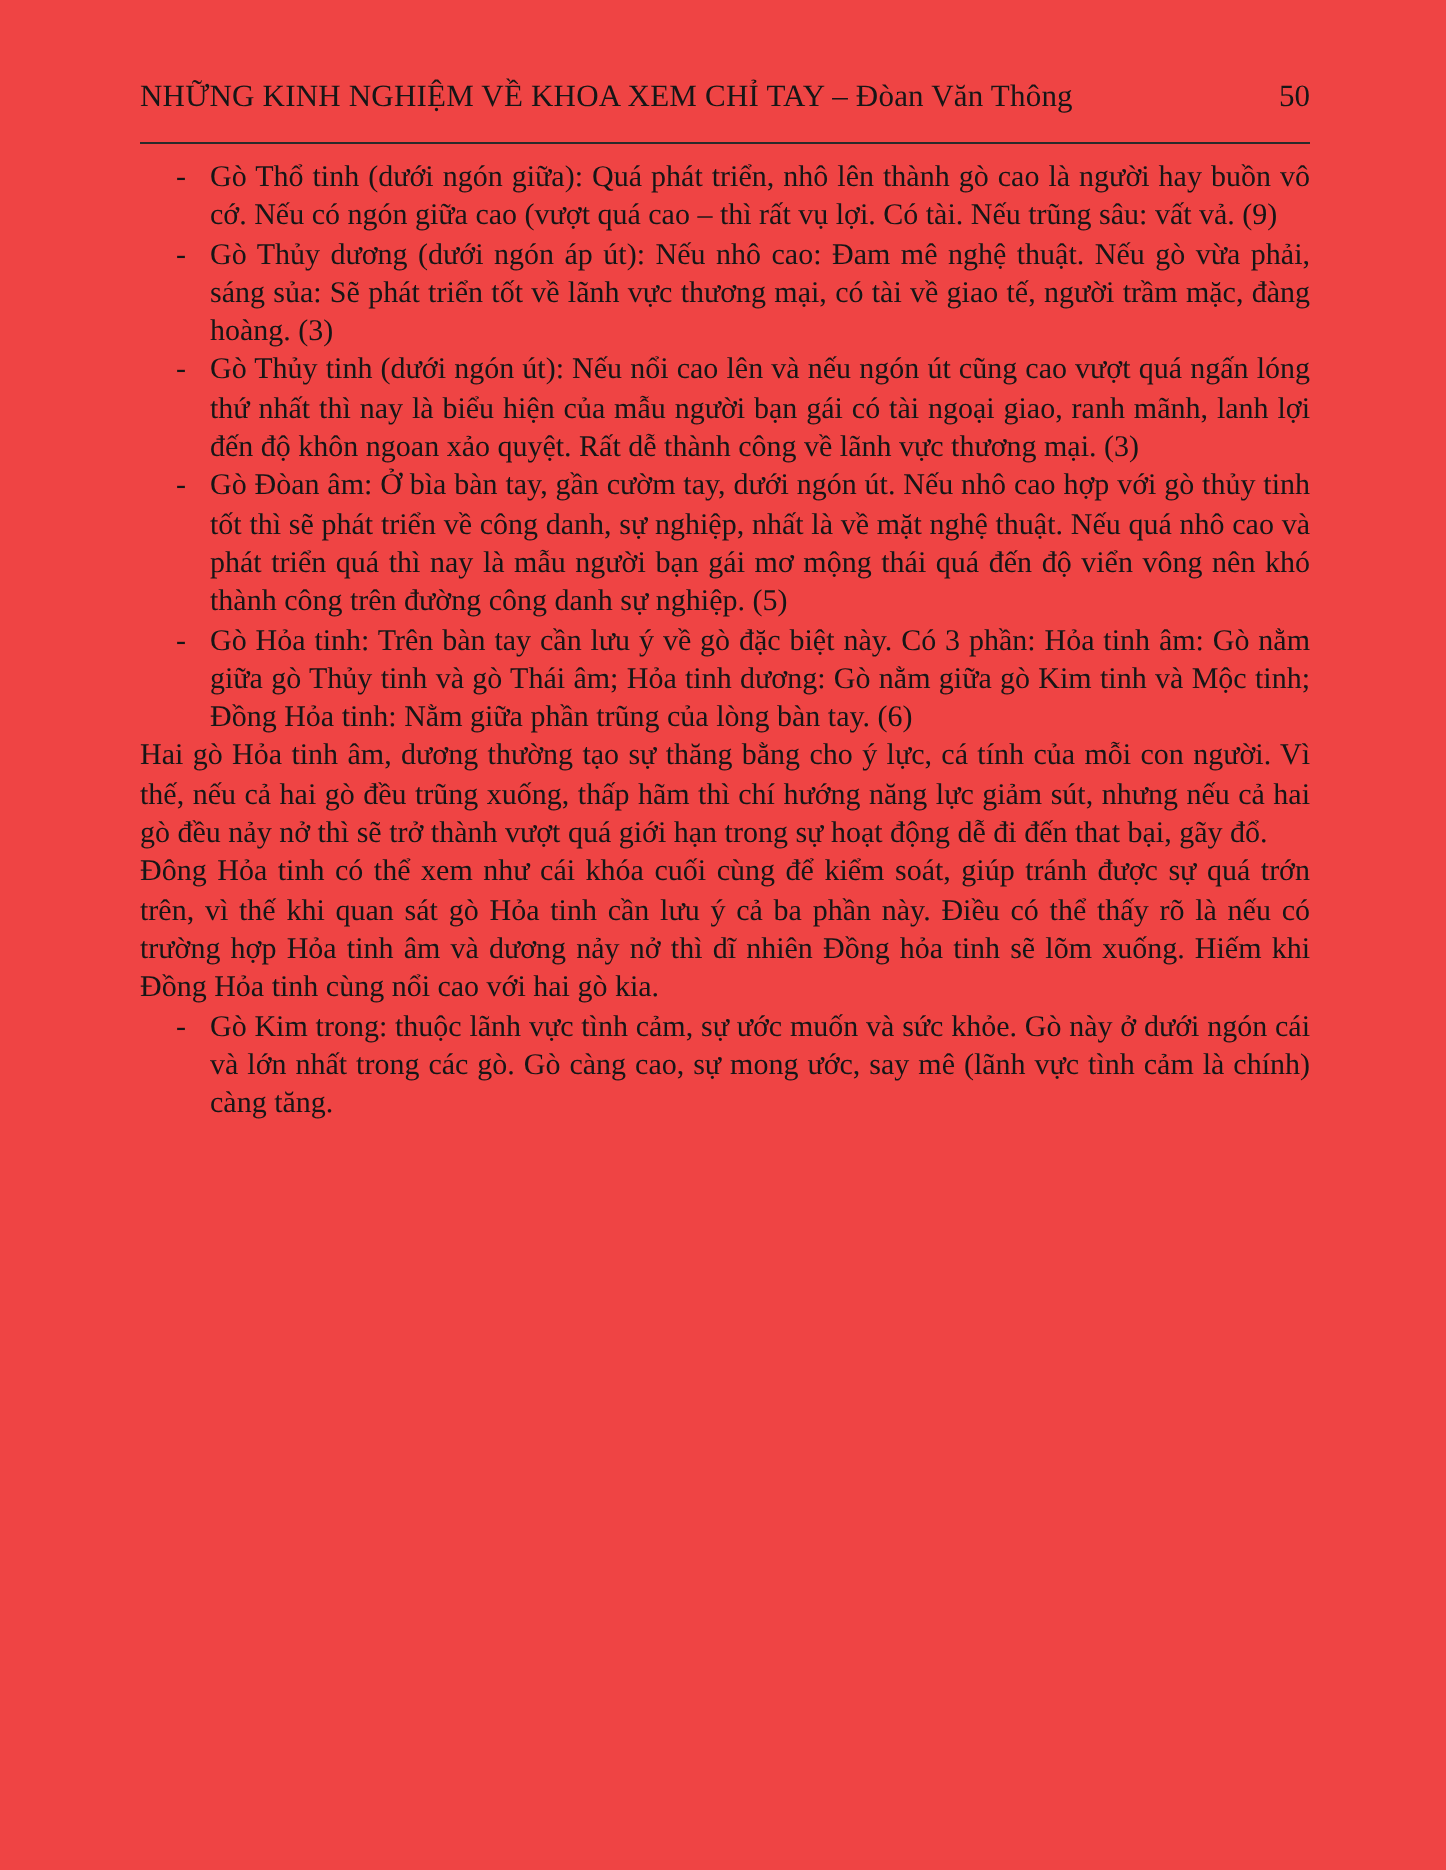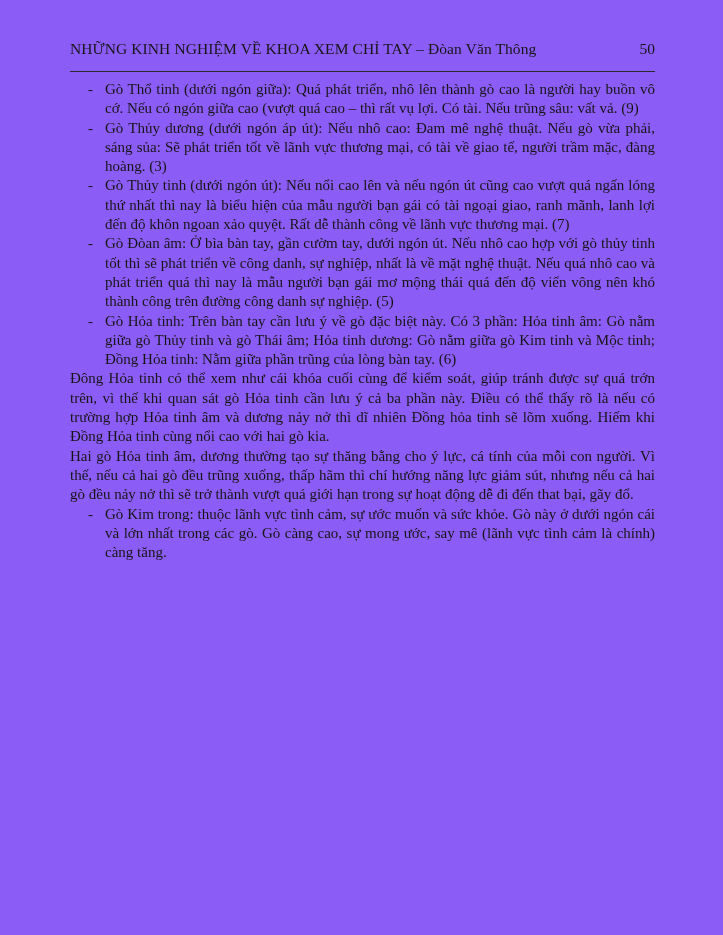--- a/index.html
+++ b/index.html
@@ -1,21 +1,21 @@
 <!DOCTYPE html>
 <html><head>
 <meta charset="utf-8">
 <style>
   html, body { margin: 0; padding: 0; background: #e8e8e8; }
   .page {
     position: relative;
     width: 723px;
     height: 935px;
     margin: 0 auto;
-    background: #8b5cf6;
+    background: #ef4444;
     box-sizing: border-box;
     padding: 40px 68px 0 70px;
     font-family: "Liberation Serif", serif;
     color: #161616;
   }
   .header {
     display: flex;
     justify-content: space-between;
     align-items: baseline;
     font-size: 15.5px;
@@ -54,36 +54,36 @@
       <p class="btext"><span class="lead">Gò Thổ tinh (dưới ngón giữa):</span><span> Quá phát triển, nhô lên thành gò cao là người hay buồn vô cớ. Nếu có ngón giữa cao (vượt quá cao – thì rất vụ lợi. Có tài. Nếu trũng sâu: vất vả. (9)</span></p>
     </div>
 
     <div class="block bullet">
       <span class="dash">-</span>
       <p class="btext"><span class="lead">Gò Thủy dương (dưới ngón áp út):</span><span> Nếu nhô cao: Đam mê nghệ thuật. Nếu gò vừa phải, sáng sủa: Sẽ phát triển tốt về lãnh vực thương mại, có tài về giao tế, người trầm mặc, đàng hoàng. (3)</span></p>
     </div>
 
     <div class="block bullet">
       <span class="dash">-</span>
-      <p class="btext"><span class="lead">Gò Thủy tinh (dưới ngón út):</span><span> Nếu nổi cao lên và nếu ngón út cũng cao vượt quá ngấn lóng thứ nhất thì nay là biểu hiện của mẫu người bạn gái có tài ngoại giao, ranh mãnh, lanh lợi đến độ khôn ngoan xảo quyệt. Rất dễ thành công về lãnh vực thương mại. (7)</span></p>
+      <p class="btext"><span class="lead">Gò Thủy tinh (dưới ngón út):</span><span> Nếu nổi cao lên và nếu ngón út cũng cao vượt quá ngấn lóng thứ nhất thì nay là biểu hiện của mẫu người bạn gái có tài ngoại giao, ranh mãnh, lanh lợi đến độ khôn ngoan xảo quyệt. Rất dễ thành công về lãnh vực thương mại. (3)</span></p>
     </div>
 
     <div class="block bullet">
       <span class="dash">-</span>
       <p class="btext"><span class="lead">Gò Đòan âm:</span><span> Ở bìa bàn tay, gần cườm tay, dưới ngón út. Nếu nhô cao hợp với gò thủy tinh tốt thì sẽ phát triển về công danh, sự nghiệp, nhất là về mặt nghệ thuật. Nếu quá nhô cao và phát triển quá thì nay là mẫu người bạn gái mơ mộng thái quá đến độ viển vông nên khó thành công trên đường công danh sự nghiệp. (5)</span></p>
     </div>
 
     <div class="block bullet">
       <span class="dash">-</span>
       <p class="btext"><span class="lead">Gò Hỏa tinh:</span><span> Trên bàn tay cần lưu ý về gò đặc biệt này. Có 3 phần: Hỏa tinh âm: Gò nằm giữa gò Thủy tinh và gò Thái âm; Hỏa tinh dương: Gò nằm giữa gò Kim tinh và Mộc tinh; Đồng Hỏa tinh: Nằm giữa phần trũng của lòng bàn tay. (6)</span></p>
     </div>
 
+    <p class="block para"><span>Hai gò Hỏa tinh âm, dương thường tạo sự thăng bằng cho ý lực, cá tính của mỗi con người. Vì thế, nếu cả hai gò đều trũng xuống, thấp hãm thì chí hướng năng lực giảm sút, nhưng nếu cả hai gò đều nảy nở thì sẽ trở thành vượt quá giới hạn trong sự hoạt động dễ đi đến that bại, gãy đổ.</span></p>
+
     <p class="block para"><span>Đông Hỏa tinh có thể xem như cái khóa cuối cùng để kiểm soát, giúp tránh được sự quá trớn trên, vì thế khi quan sát gò Hỏa tinh cần lưu ý cả ba phần này. Điều có thể thấy rõ là nếu có trường hợp Hỏa tinh âm và dương nảy nở thì dĩ nhiên Đồng hỏa tinh sẽ lõm xuống. Hiếm khi Đồng Hỏa tinh cùng nổi cao với hai gò kia.</span></p>
-
-    <p class="block para"><span>Hai gò Hỏa tinh âm, dương thường tạo sự thăng bằng cho ý lực, cá tính của mỗi con người. Vì thế, nếu cả hai gò đều trũng xuống, thấp hãm thì chí hướng năng lực giảm sút, nhưng nếu cả hai gò đều nảy nở thì sẽ trở thành vượt quá giới hạn trong sự hoạt động dễ đi đến that bại, gãy đổ.</span></p>
 
     <div class="block bullet">
       <span class="dash">-</span>
       <p class="btext"><span class="lead">Gò Kim trong</span><span>: thuộc lãnh vực tình cảm, sự ước muốn và sức khỏe. Gò này ở dưới ngón cái và lớn nhất trong các gò. Gò càng cao, sự mong ước, say mê (lãnh vực tình cảm là chính) càng tăng.</span></p>
     </div>
 
   </div>
 </div>
 
 </body></html>

